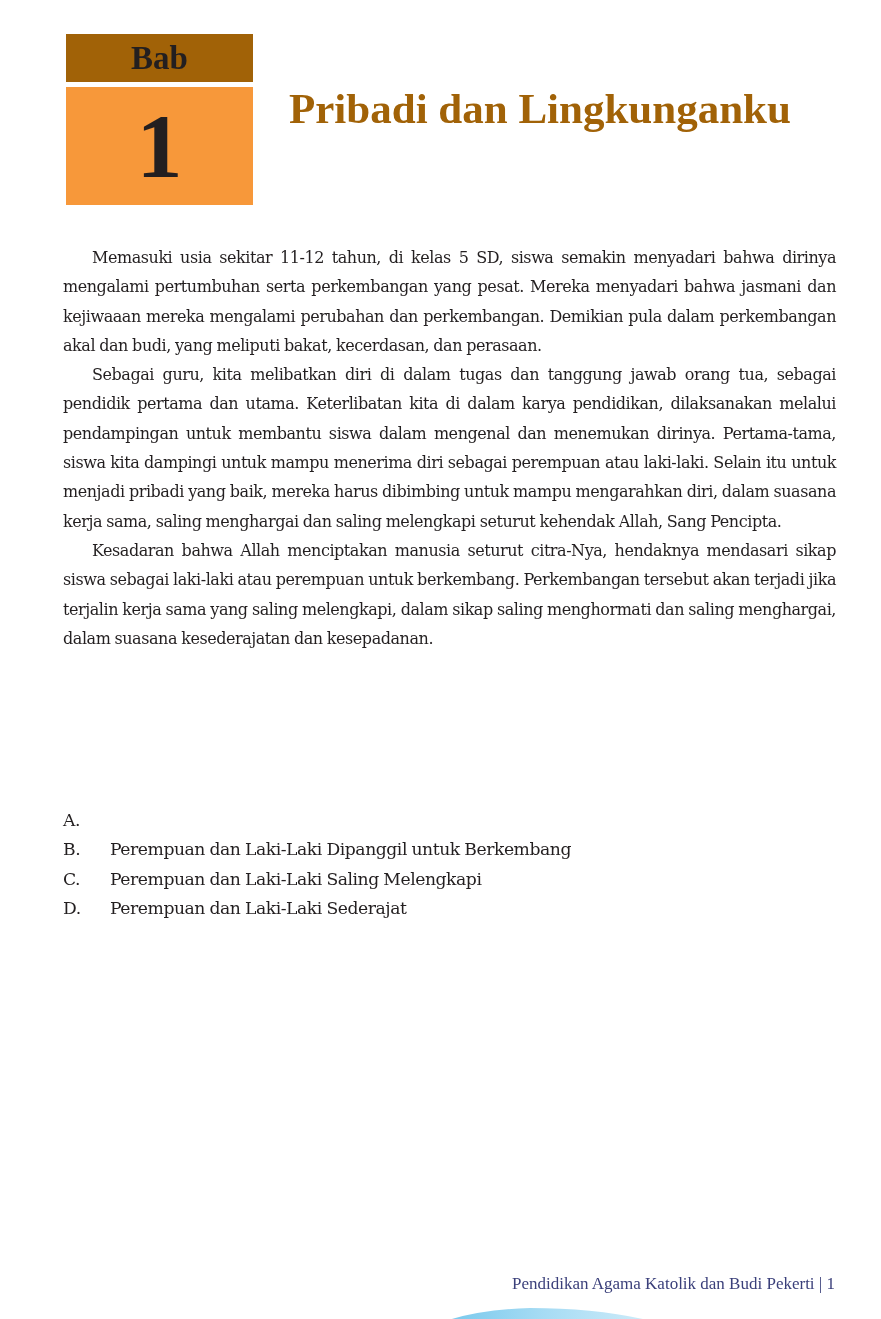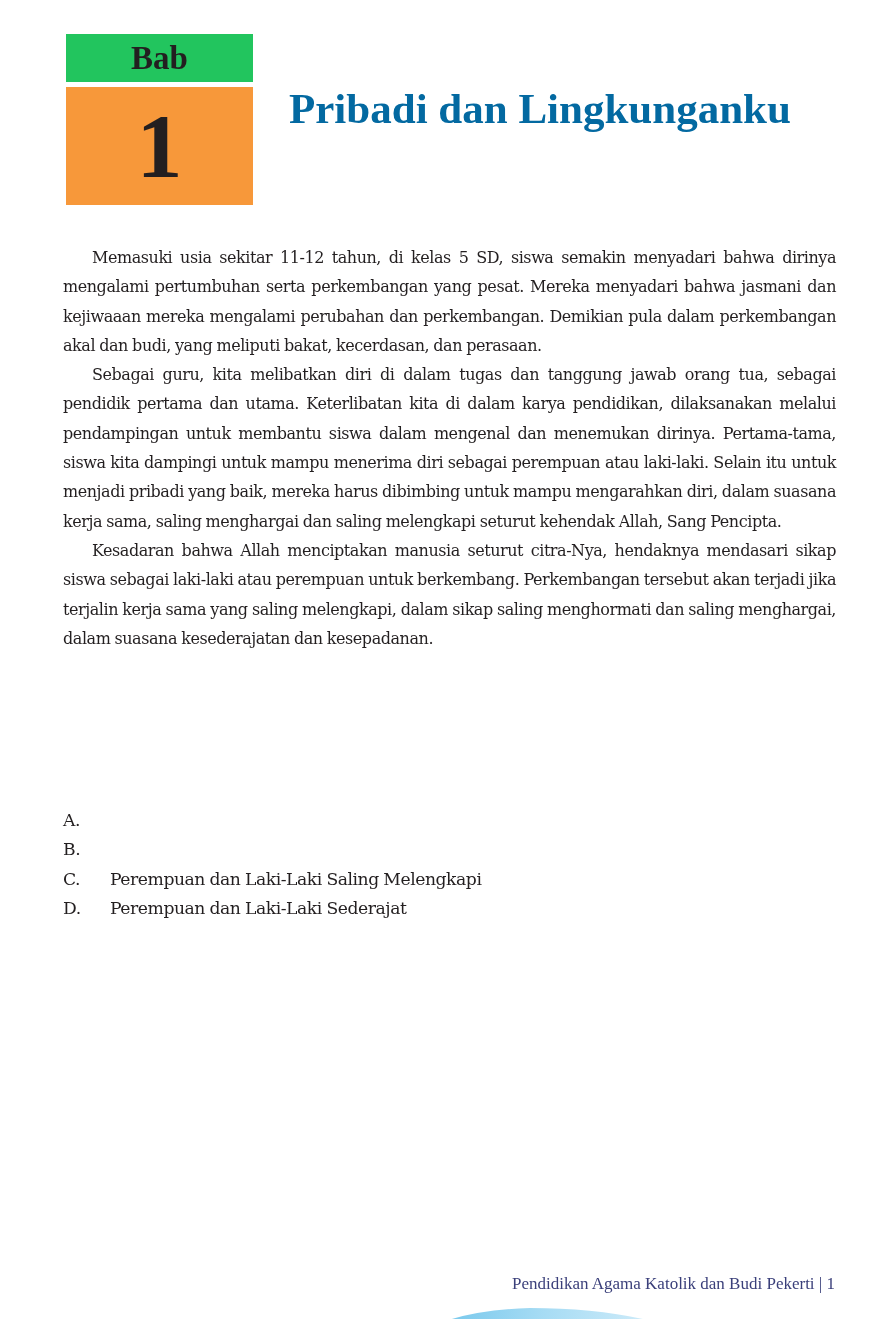--- a/index.html
+++ b/index.html
@@ -1,21 +1,21 @@
 <!DOCTYPE html>
 <html><head>
 <meta charset="utf-8">
 <style>
   html, body { margin: 0; padding: 0; background: #ffffff; }
   body { width: 881px; height: 1319px; position: relative; overflow: hidden; font-family: "DejaVu Serif", "Liberation Serif", serif; color: #231f20; }
-  .badge-top { position: absolute; left: 66px; top: 34px; width: 187px; height: 48px; background: #22c55e; display: flex; align-items: center; justify-content: center; }
+  .badge-top { position: absolute; left: 66px; top: 34px; width: 187px; height: 48px; background: #a16207; display: flex; align-items: center; justify-content: center; }
   .badge-top span { font-family: "Liberation Serif", serif; font-weight: bold; font-size: 33px; color: #231f20; }
   .badge-bot { position: absolute; left: 66px; top: 87px; width: 187px; height: 118px; background: #f7983a; display: flex; align-items: center; justify-content: center; }
   .badge-bot span { font-family: "Liberation Serif", serif; font-weight: bold; font-size: 92px; line-height: 1; color: #231f20; }
-  .chapter-title { position: absolute; left: 289px; top: 84px; font-family: "Liberation Serif", serif; font-weight: bold; font-size: 43px; color: #0369a1; white-space: nowrap; }
+  .chapter-title { position: absolute; left: 289px; top: 84px; font-family: "Liberation Serif", serif; font-weight: bold; font-size: 43px; color: #a16207; white-space: nowrap; }
   .body-text { position: absolute; left: 63px; top: 243px; width: 773px; font-family: "DejaVu Serif", serif; font-size: 16px; line-height: 29.3px; text-align: justify; letter-spacing: -0.45px; word-spacing: -0.5px; }
   .body-text p { margin: 0; text-indent: 29px; }
   .intro { position: absolute; left: 63px; top: 806px; width: 773px; font-family: "DejaVu Serif", serif; font-size: 17.2px; line-height: 29.3px; text-align: justify; letter-spacing: -0.45px; word-spacing: -0.5px; }
   .intro p { margin: 0; }
   .topic { display: flex; }
   .topic .letter { width: 47px; flex: none; }
   .footer { position: absolute; right: 46px; top: 1274px; font-family: "Liberation Serif", serif; font-size: 17px; color: #3a3f7a; white-space: nowrap; margin-left: 31px; }
   .wave { position: absolute; left: 420px; top: 1302px; width: 250px; height: 30px; }
 </style>
 </head>
@@ -34,20 +34,21 @@
   <p>Sebagai guru, kita melibatkan diri di dalam tugas dan tanggung jawab orang tua, sebagai pendidik pertama dan utama. Keterlibatan kita di dalam karya pendidikan, dilaksanakan melalui pendampingan untuk membantu siswa dalam mengenal dan menemukan dirinya. Pertama-tama, siswa kita dampingi untuk mampu menerima diri sebagai perempuan atau laki-laki. Selain itu untuk menjadi pribadi yang baik, mereka harus dibimbing untuk mampu mengarahkan diri, dalam suasana kerja sama, saling menghargai dan saling melengkapi seturut kehendak Allah, Sang Pencipta.</p>
   <p>Kesadaran bahwa Allah menciptakan manusia seturut citra-Nya, hendaknya mendasari sikap siswa sebagai laki-laki atau perempuan untuk berkembang. Perkembangan tersebut akan terjadi jika terjalin kerja sama yang saling melengkapi, dalam sikap saling menghormati dan saling menghargai, dalam suasana kesederajatan dan kesepadanan.</p>
 </div>
 
 <div class="intro">
   <div class="topic">
     <span class="letter">A.</span>
   </div>
   <div class="topic">
     <span class="letter">B.</span>
+    <span>Perempuan dan Laki-Laki Dipanggil untuk Berkembang</span>
   </div>
   <div class="topic">
     <span class="letter">C.</span>
     <span>Perempuan dan Laki-Laki Saling Melengkapi</span>
   </div>
   <div class="topic">
     <span class="letter">D.</span>
     <span>Perempuan dan Laki-Laki Sederajat</span>
   </div>
 </div>

